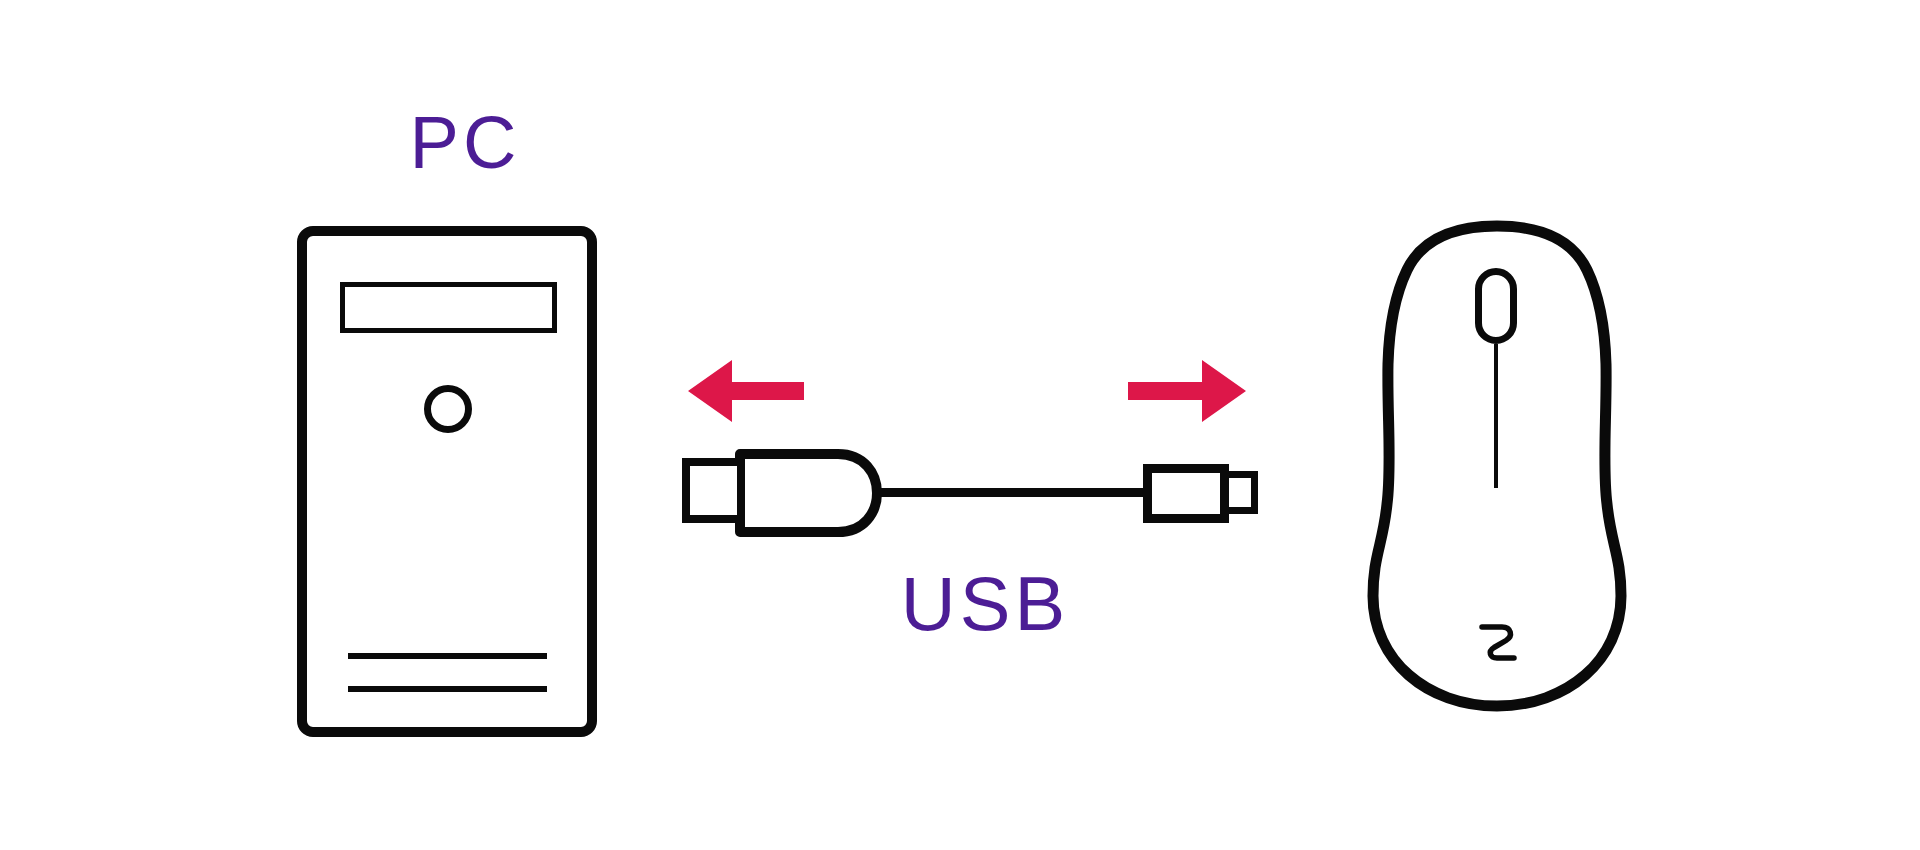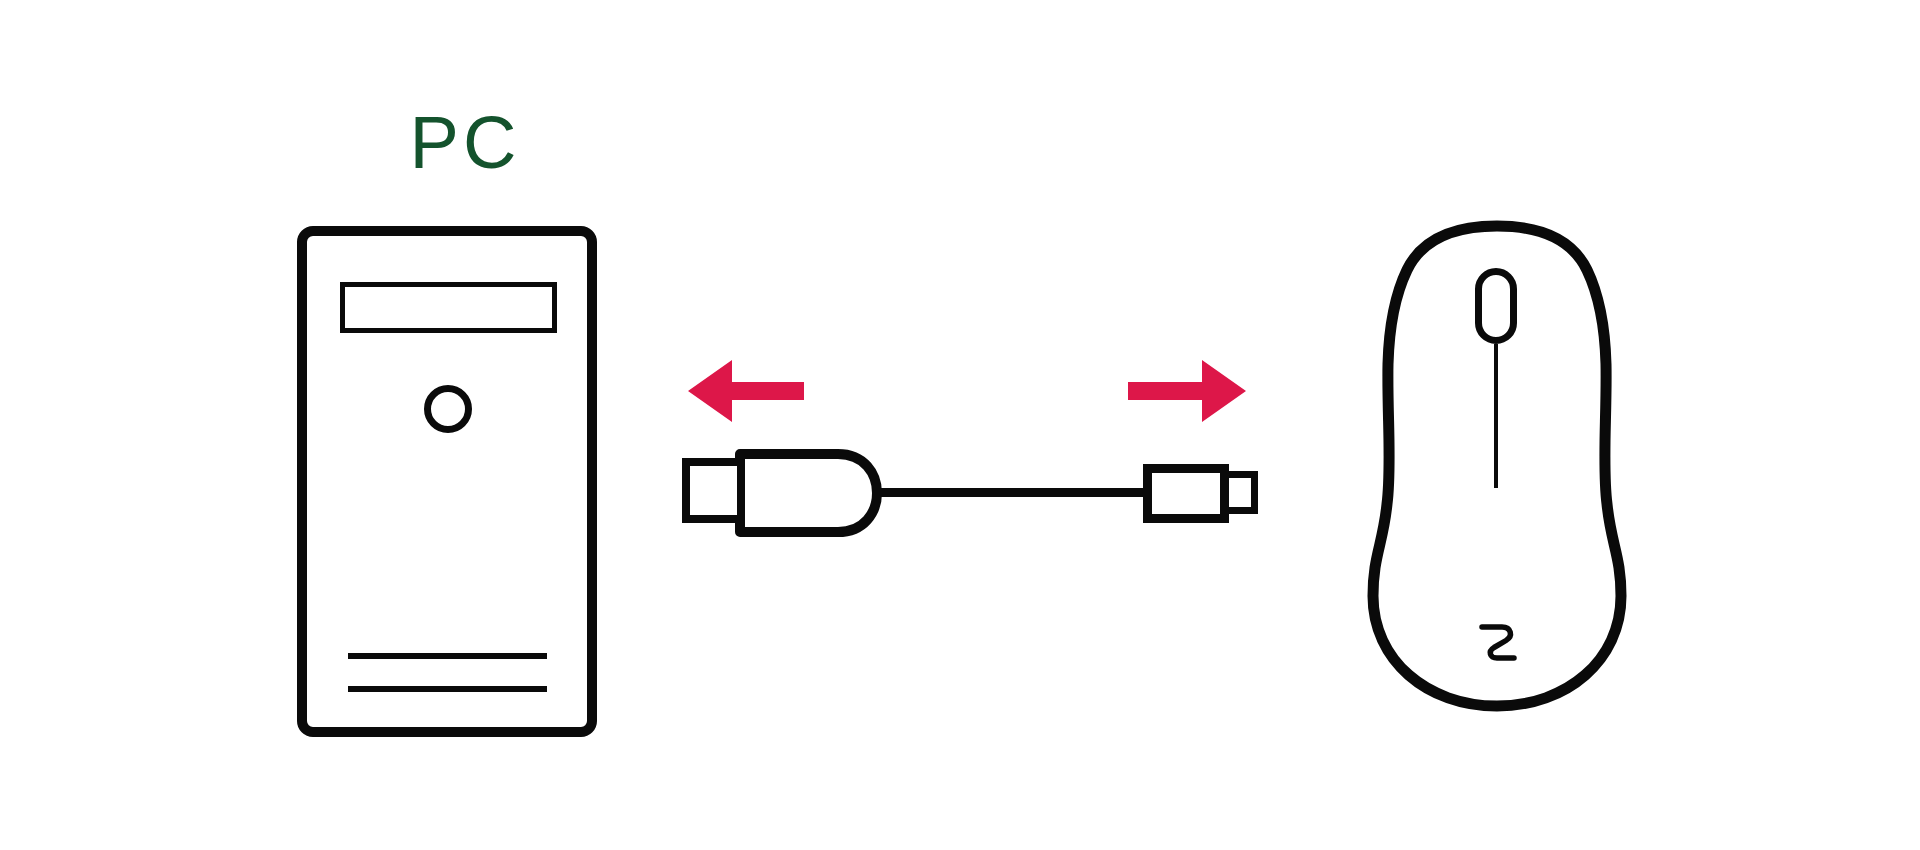--- a/index.html
+++ b/index.html
@@ -7,21 +7,21 @@
     position: relative;
     width: 1920px;
     height: 850px;
     background: #ffffff;
     overflow: hidden;
     font-family: "Liberation Sans", sans-serif;
   }
   .abs { position: absolute; }
   .label {
     position: absolute;
-    color: #14532d;
+    color: #4c1d95;
     font-weight: 400;
     letter-spacing: 4px;
     text-align: center;
     line-height: 1;
     user-select: none;
   }
   .pc-label  { left: 345px; top: 106px; width: 240px; font-size: 74px; }
   .usb-label { left: 855px; top: 566px; width: 260px; font-size: 76px; }
 
   
@@ -86,20 +86,21 @@
     <path d="M 6 6 H 104 C 156 6 156 84 104 84 H 6 Z" fill="#ffffff" stroke="#0a0a0a" stroke-width="10" stroke-linejoin="round"></path>
   </svg>
 
   <div class="abs usb-a-plug"></div>
 
   <div class="abs cable-line"></div>
 
   <div class="abs micro-tip"></div>
   <div class="abs micro-body"></div>
 
+  <div class="label usb-label">USB</div>
 
   <svg class="abs" style="left:1361px; top:214px;" width="272" height="506" viewBox="0 0 272 506">
 
     <path d="M 136 12
              C 96 12, 62 23, 46 56
              C 33 83, 28 114, 27 150
              C 26 200, 31 252, 26 290
              C 22 330, 12 342, 12 382
              C 12 446, 66 492, 136 492
              C 206 492, 260 446, 260 382

